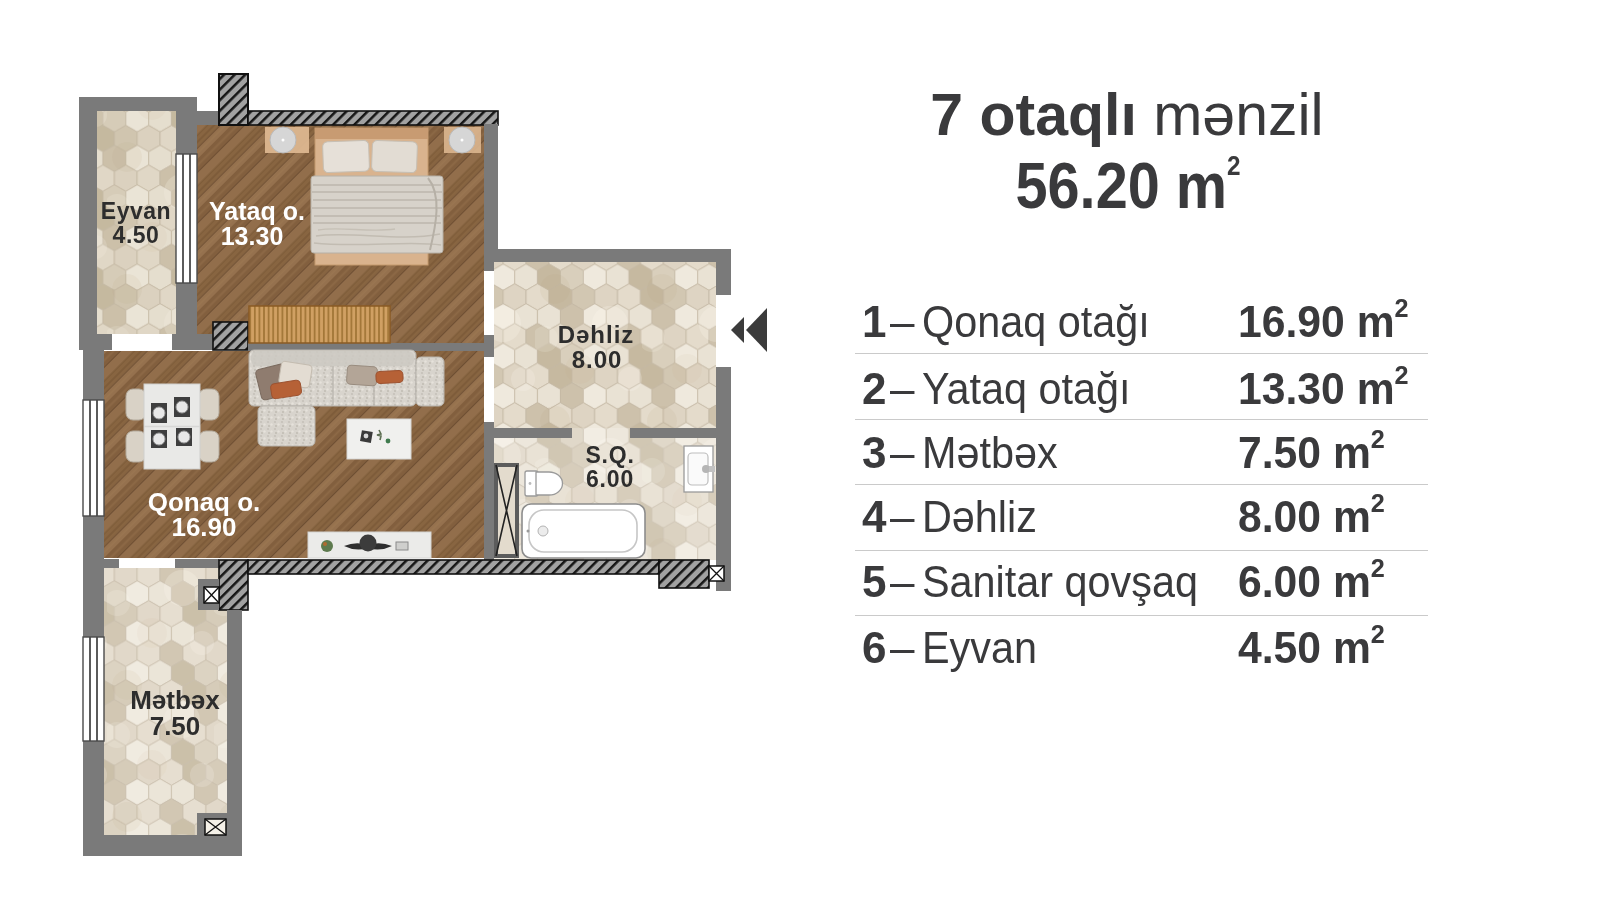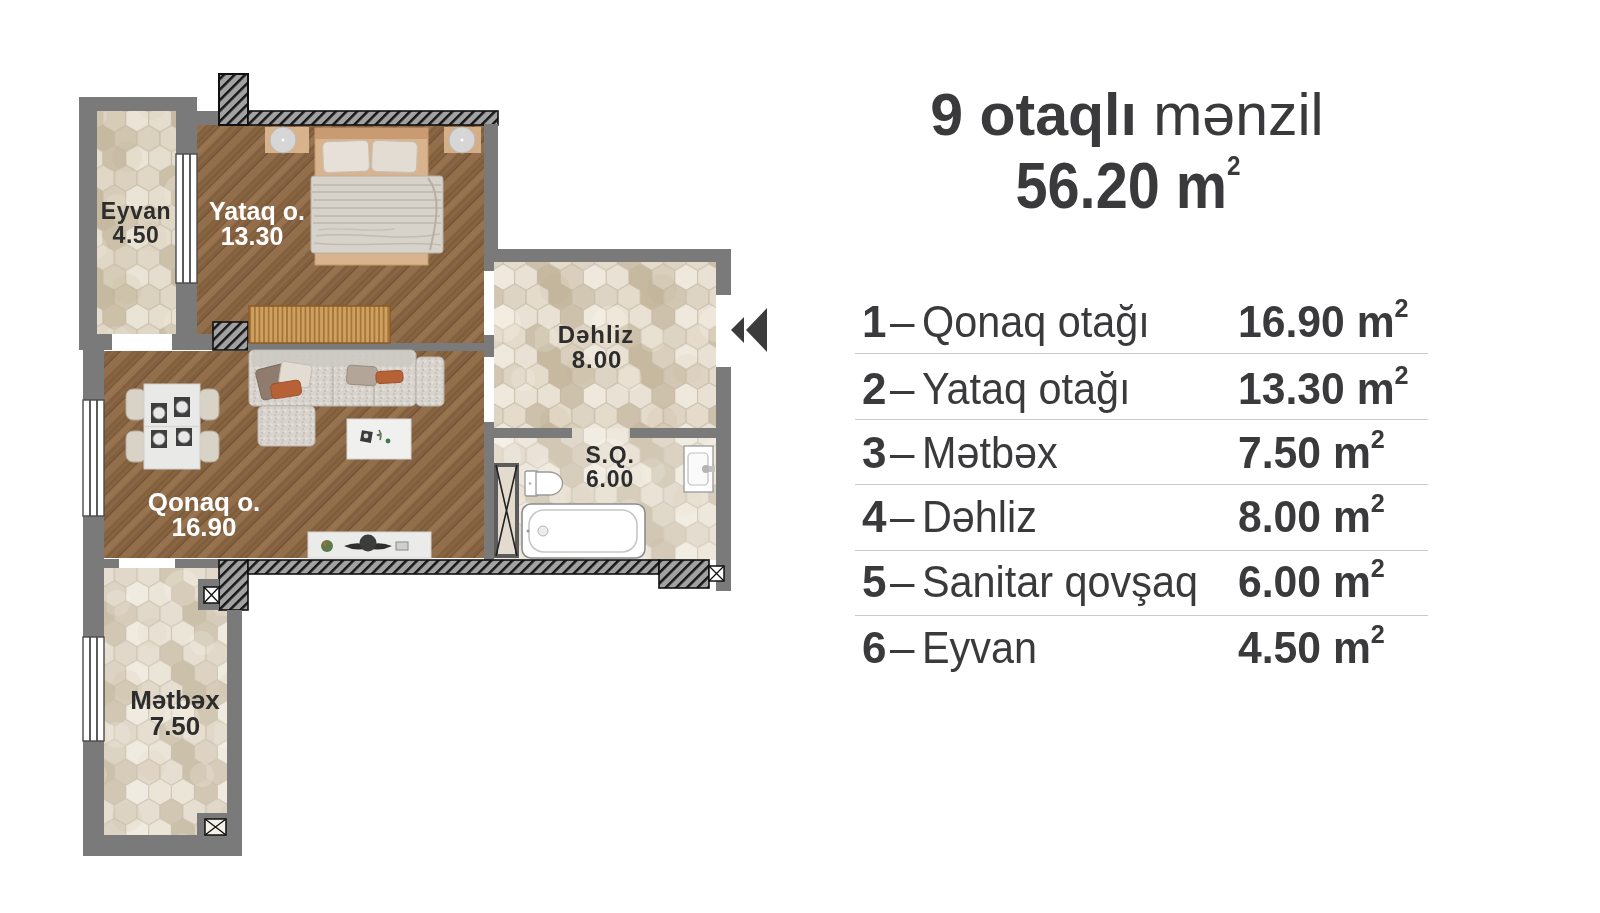--- a/index.html
+++ b/index.html
@@ -409,21 +409,21 @@
         </g>
 
     <g fill="#2d2d2d" font-size="26">
           <text x="175" y="709">Mətbəx</text>
           <text x="175" y="735">7.50</text>
         </g>
   </g>
   </svg>
 
   <div class="abs ttl" style="left:827px;top:80px;width:600px;text-align:center;font-size:59px;line-height:1.2;">
-    <span style="font-weight:bold">9 otaqlı</span> mənzil
+    <span style="font-weight:bold">7 otaqlı</span> mənzil
   </div>
   <div class="abs ttl" style="left:828px;top:149px;width:600px;text-align:center;font-size:64px;font-weight:bold;transform:scaleX(0.90);transform-origin:300px 0;">
     56.20 m<sup style="font-size:27px;position:relative;vertical-align:baseline;top:-33px;">2</sup>
   </div>
 
   <div class="row num" style="top:297px;">1</div>
   <div class="row dash" style="top:297px;">–</div>
   <div class="row name" style="top:297px;">Qonaq otağı</div>
   <div class="row val" style="top:297px;">16.90 m<sup class="s">2</sup></div>
   <div class="sep" style="top:353px;"></div>

